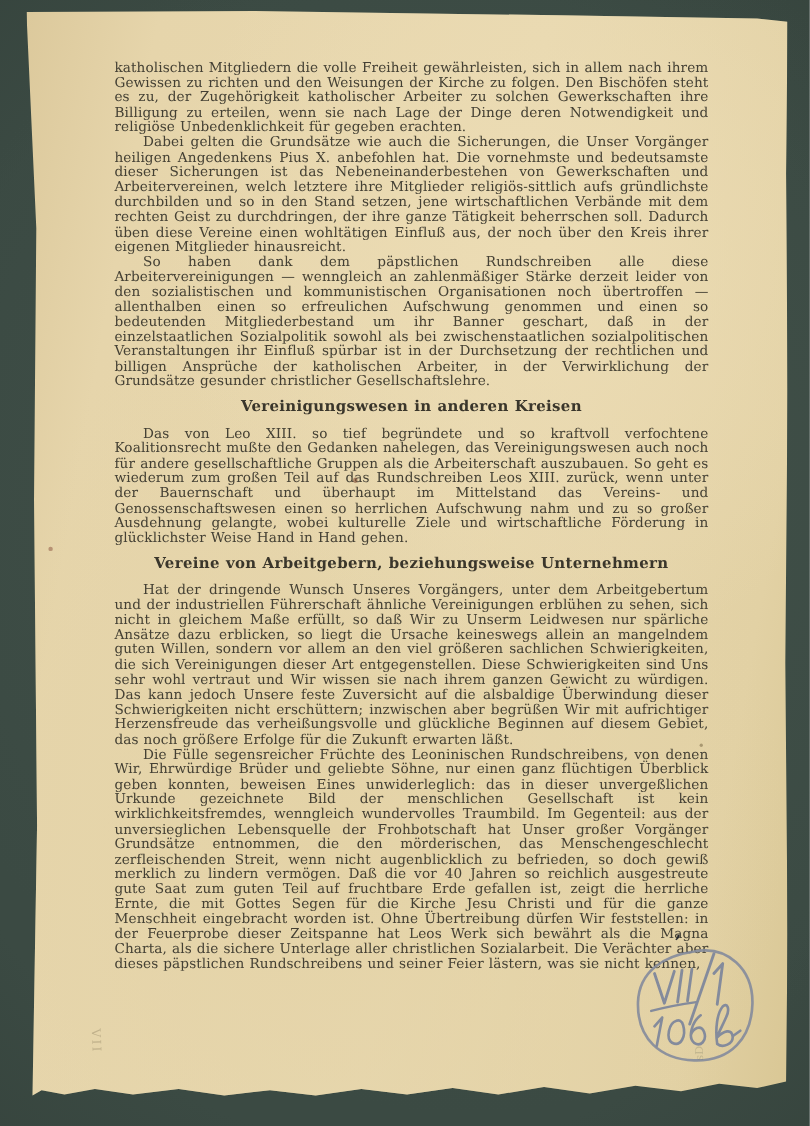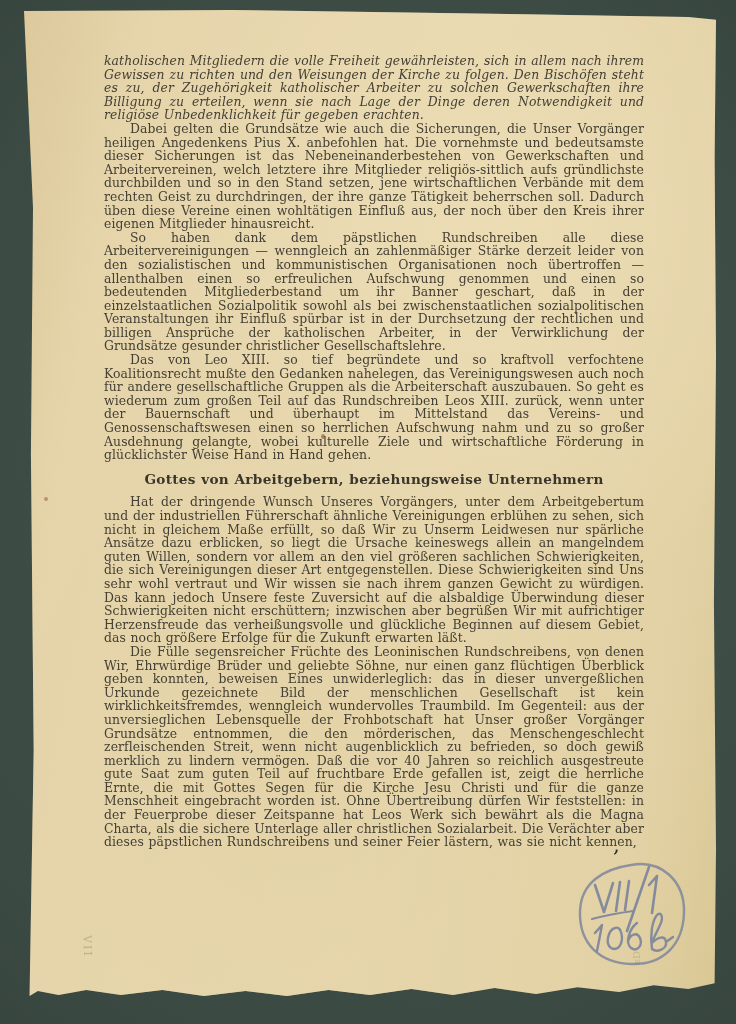--- a/index.html
+++ b/index.html
@@ -40,21 +40,21 @@
     font-size: 12.4px;
     line-height: 13.6px;
     color: #444034;
     text-align: justify;
     hyphens: auto;
     -webkit-hyphens: auto;
     letter-spacing: .1px;
     word-spacing: .5px;
   }
   .para { margin: 0; text-indent: 26px; }
-  .para.no-indent { text-indent: 0; font-style: italic; }
+  .para.no-indent { text-indent: 0; }
   .heading {
     margin: 11px 0 9px 0;
     font-size: 13.6px;
     font-weight: bold;
     text-align: center;
     text-indent: 0;
     color: #3a362b;
     letter-spacing: .3px;
   }
   .ink-blot {
@@ -99,22 +99,23 @@
 </head>
 <body>
 
 <div class="stage">
   <div class="paper">
 
     <div class="text-col">
       <p class="para no-indent">katholischen Mitgliedern die volle Freiheit gewährleisten, sich in allem nach ihrem Gewissen zu richten und den Weisungen der Kirche zu folgen. Den Bischöfen steht es zu, der Zugehörigkeit katholischer Arbeiter zu solchen Gewerkschaften ihre Billigung zu erteilen, wenn sie nach Lage der Dinge deren Notwendigkeit und religiöse Unbedenklichkeit für gegeben erachten.</p>
       <p class="para">Dabei gelten die Grundsätze wie auch die Sicherungen, die Unser Vorgänger heiligen Angedenkens Pius X. anbefohlen hat. Die vornehmste und bedeutsamste dieser Sicherungen ist das Nebeneinanderbestehen von Gewerkschaften und Arbeitervereinen, welch letztere ihre Mitglieder religiös-sittlich aufs gründlichste durchbilden und so in den Stand setzen, jene wirtschaftlichen Verbände mit dem rechten Geist zu durchdringen, der ihre ganze Tätigkeit beherrschen soll. Dadurch üben diese Vereine einen wohltätigen Einfluß aus, der noch über den Kreis ihrer eigenen Mitglieder hinausreicht.</p>
       <p class="para">So haben dank dem päpstlichen Rundschreiben alle diese Arbeitervereinigungen — wenngleich an zahlenmäßiger Stärke derzeit leider von den sozialistischen und kommunistischen Organisationen noch übertroffen — allenthalben einen so erfreulichen Aufschwung genommen und einen so bedeutenden Mitgliederbestand um ihr Banner geschart, daß in der einzelstaatlichen Sozialpolitik sowohl als bei zwischenstaatlichen sozialpolitischen Veranstaltungen ihr Einfluß spürbar ist in der Durchsetzung der rechtlichen und billigen Ansprüche der katholischen Arbeiter, in der Verwirklichung der Grundsätze gesunder christlicher Gesellschaftslehre.</p>
+      <h2 class="heading">Vereinigungswesen in anderen Kreisen</h2>
       <p class="para">Das von Leo XIII. so tief begründete und so kraftvoll verfochtene Koalitionsrecht mußte den Gedanken nahelegen, das Vereinigungswesen auch noch für andere gesellschaftliche Gruppen als die Arbeiterschaft auszubauen. So geht es wiederum zum großen Teil auf das Rundschreiben Leos XIII. zurück, wenn unter der Bauernschaft und überhaupt im Mittelstand das Vereins- und Genossenschaftswesen einen so herrlichen Aufschwung nahm und zu so großer Ausdehnung gelangte, wobei kulturelle Ziele und wirtschaftliche Förderung in glücklichster Weise Hand in Hand gehen.</p>
-      <h2 class="heading">Gottes von Arbeitgebern, beziehungsweise Unternehmern</h2>
+      <h2 class="heading">Vereine von Arbeitgebern, beziehungsweise Unternehmern</h2>
       <p class="para">Hat der dringende Wunsch Unseres Vorgängers, unter dem Arbeitgebertum und der industriellen Führerschaft ähnliche Vereinigungen erblühen zu sehen, sich nicht in gleichem Maße erfüllt, so daß Wir zu Unserm Leidwesen nur spärliche Ansätze dazu erblicken, so liegt die Ursache keineswegs allein an mangelndem guten Willen, sondern vor allem an den viel größeren sachlichen Schwierigkeiten, die sich Vereinigungen dieser Art entgegenstellen. Diese Schwierigkeiten sind Uns sehr wohl vertraut und Wir wissen sie nach ihrem ganzen Gewicht zu würdigen.  Das kann jedoch Unsere feste Zuversicht auf die alsbaldige Überwindung dieser Schwierigkeiten nicht erschüttern; inzwischen aber begrüßen Wir mit aufrichtiger Herzensfreude das verheißungsvolle und glückliche Beginnen auf diesem Gebiet, das noch größere Erfolge für die Zukunft erwarten läßt.</p>
       <p class="para">Die Fülle segensreicher Früchte des Leoninischen Rundschreibens, von denen Wir, Ehrwürdige Brüder und geliebte Söhne, nur einen ganz flüchtigen Überblick geben konnten, beweisen Eines unwiderleglich: das in dieser unvergeßlichen Urkunde gezeichnete Bild der menschlichen Gesellschaft ist kein wirklichkeitsfremdes, wenngleich wundervolles Traumbild. Im Gegenteil: aus der unversieglichen Lebensquelle der Frohbotschaft hat Unser großer Vorgänger Grundsätze entnommen, die den mörderischen, das Menschengeschlecht zerfleischenden Streit, wenn nicht augenblicklich zu befrieden, so doch gewiß merklich zu lindern vermögen. Daß die vor 40 Jahren so reichlich ausgestreute gute Saat zum guten Teil auf fruchtbare Erde gefallen ist, zeigt die herrliche Ernte, die mit Gottes Segen für die Kirche Jesu Christi und für die ganze Menschheit eingebracht worden ist. Ohne Übertreibung dürfen Wir feststellen: in der Feuerprobe dieser Zeitspanne hat Leos Werk sich bewährt als die Magna Charta, als die sichere Unterlage aller christlichen Sozialarbeit. Die Verächter aber dieses päpstlichen Rundschreibens und seiner Feier lästern, was sie nicht kennen,</p>
     </div>
 
     <div class="ink-blot">’</div>
 
     <svg class="annotation-svg" viewBox="0 0 140 135" aria-hidden="false">
       <title>VII/1</title>
 
       <path d="M 66 20 C 96 14, 120 36, 119 68 C 118 98, 100 120, 66 119 C 36 118, 14 100, 15 66 C 16 38, 38 24, 66 20 Z" stroke-width="2.4" opacity="0.9"></path>

